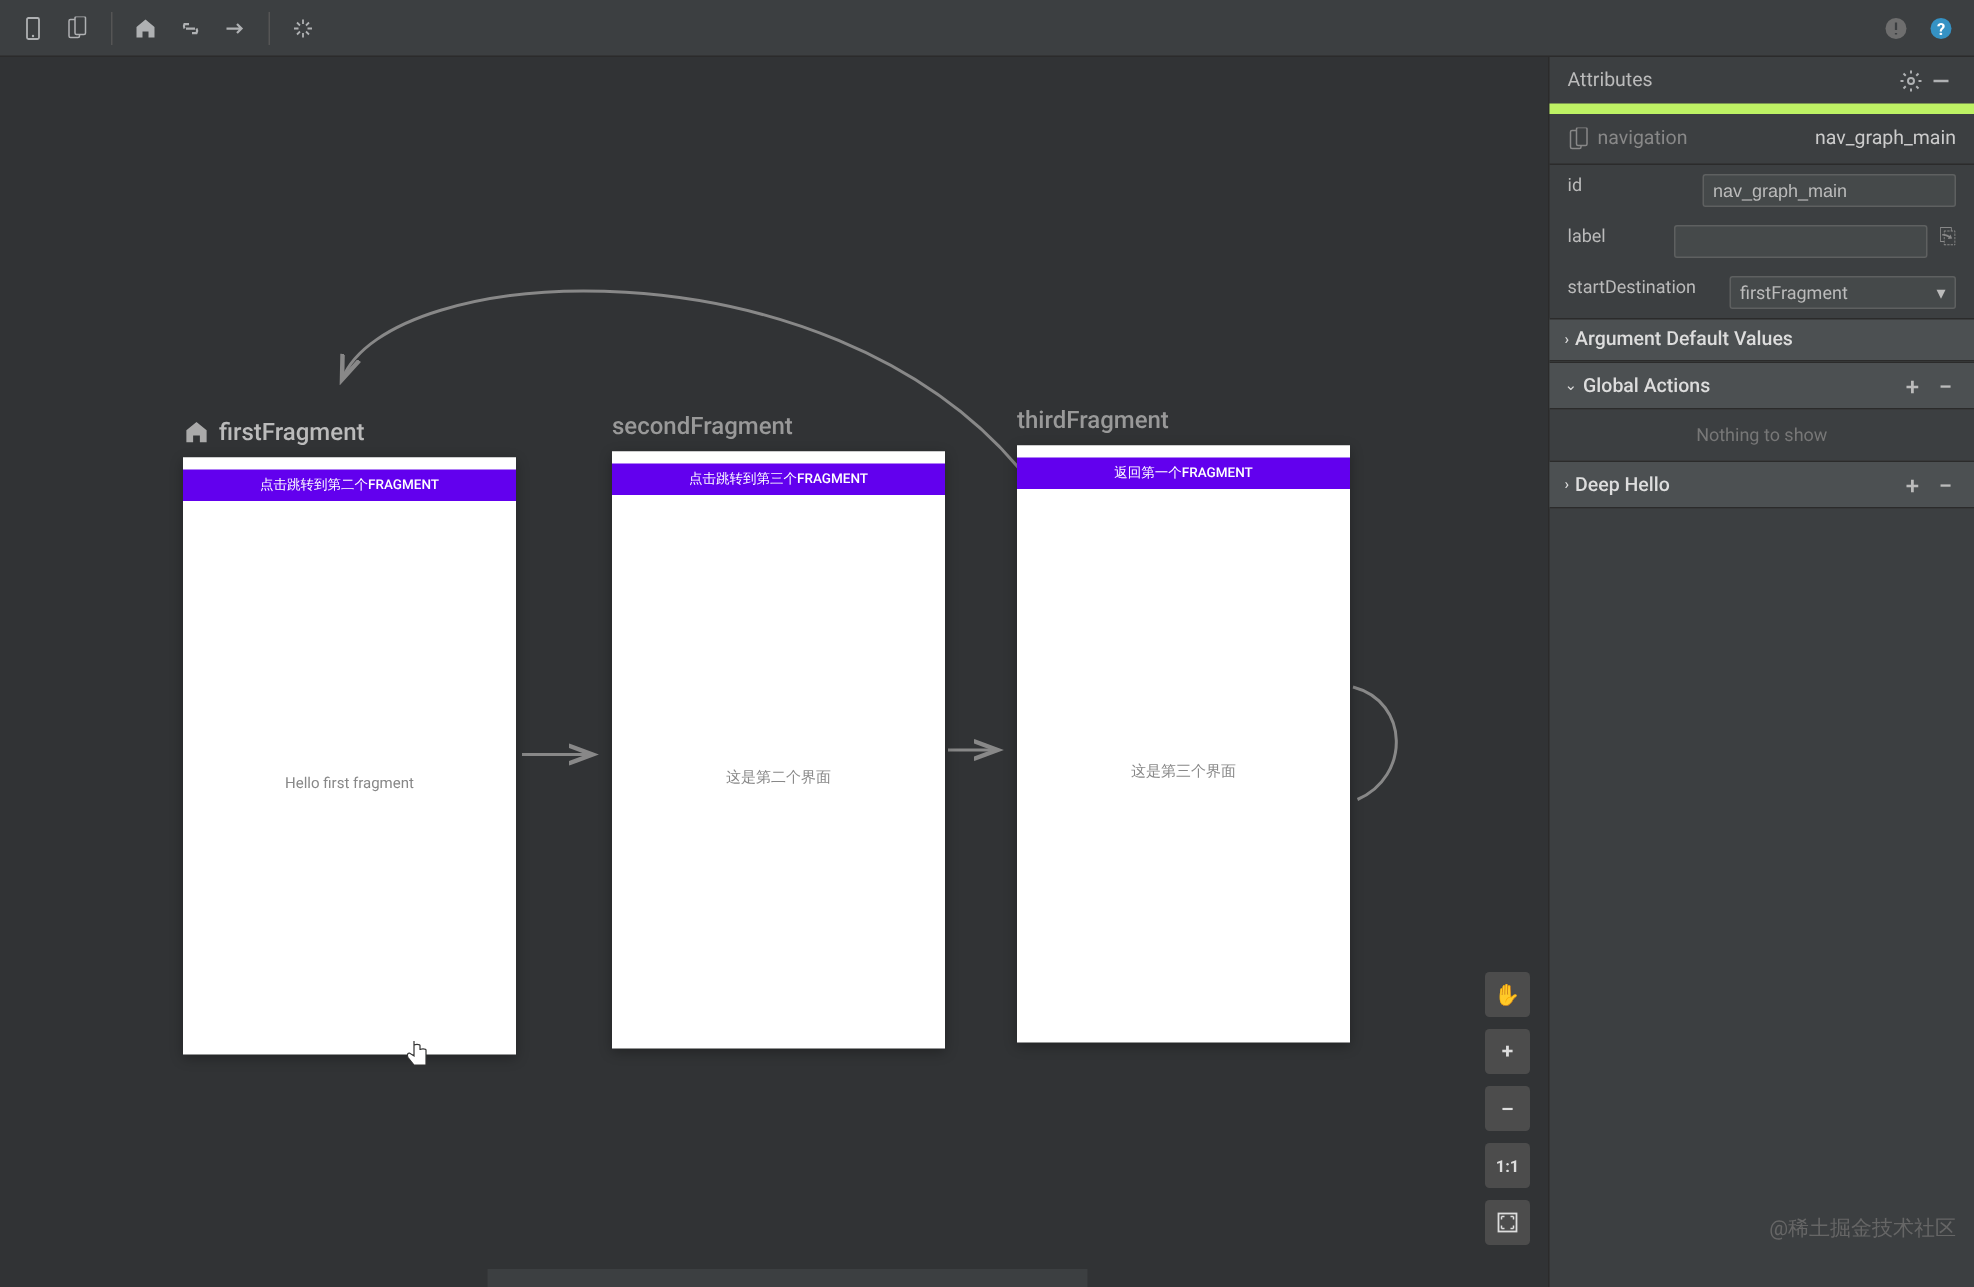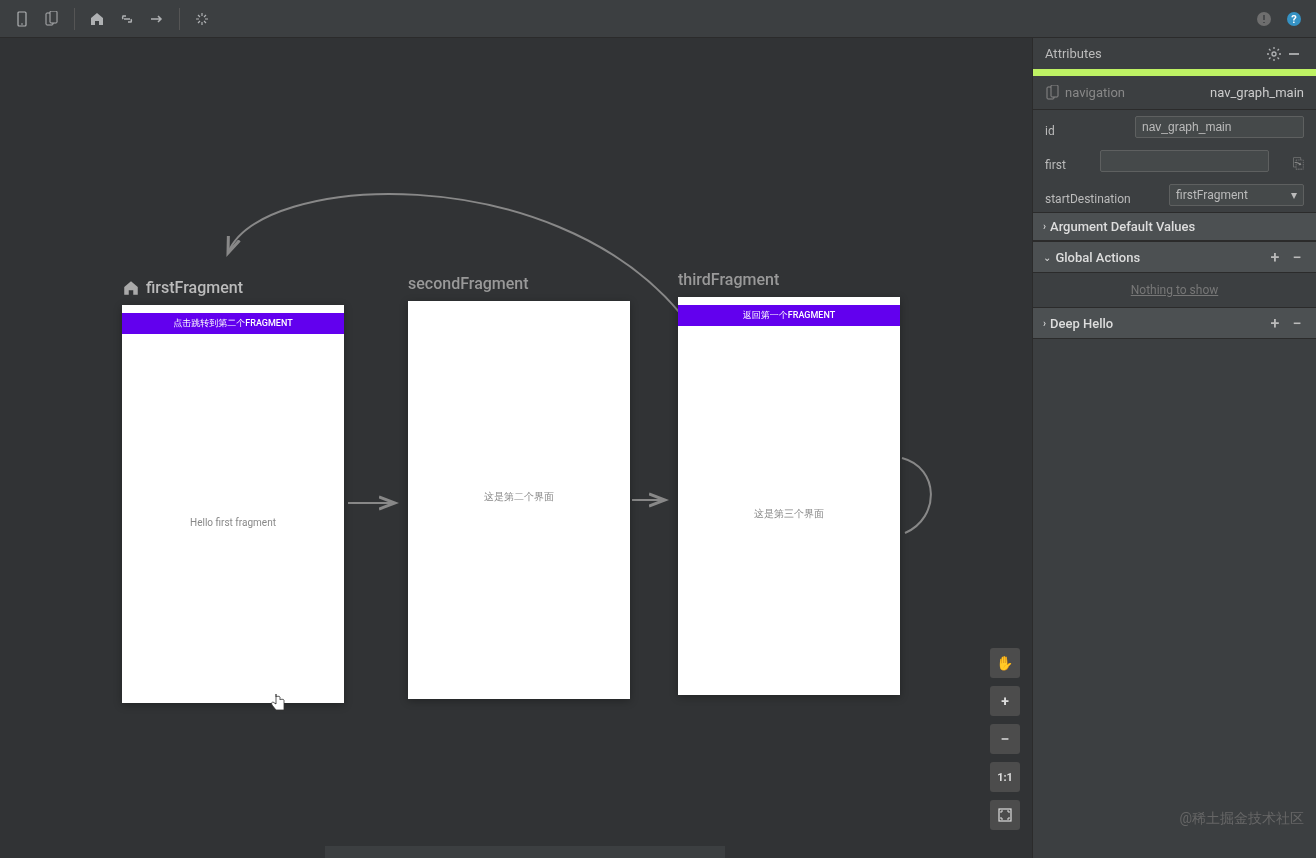--- a/index.html
+++ b/index.html
@@ -186,23 +186,23 @@
       padding: 0 12px;
       border-bottom: 1px solid #2b2b2b;
       gap: 4px;
       font-size: 13px;
     }
     .breadcrumb-label { color: #888; }
     .breadcrumb-value { color: #ccc; margin-left: auto; }
     
     .form-row {
       display: flex;
-      align-items: flex-end;
+      align-items: flex-start;
       padding: 6px 12px;
-      gap: 24px;
+      gap: 8px;
       font-size: 12px;
     }
     .form-label {
       width: 100px;
       color: #bbb;
     }
     .form-input {
       flex: 1;
       background: #45494a;
       border: 1px solid #5e6060;
@@ -255,21 +255,20 @@
       cursor: pointer;
       color: #bbb;
       font-size: 16px;
     }
     
     .section-empty {
       padding: 10px;
       text-align: center;
       color: #777;
       font-size: 12px;
-      text-decoration: underline;
     }
     
     
     .cursor-icon {
       position: absolute;
       pointer-events: none;
     }
   </style>
 </head>
 <body>
@@ -357,20 +356,21 @@
         <div class="fragment-body">Hello first fragment</div>
       </div>
     </div>
 
     <div class="fragment-node" style="left:408px; top:236px;">
       <div class="fragment-title">
         <span>secondFragment</span>
       </div>
       <div class="fragment-preview">
         <div class="fragment-statusbar"></div>
+        <div class="fragment-header">点击跳转到第三个FRAGMENT</div>
         <div class="fragment-body">这是第二个界面</div>
       </div>
     </div>
 
     <div class="fragment-node" style="left:678px; top:232px;">
       <div class="fragment-title">
         <span>thirdFragment</span>
       </div>
       <div class="fragment-preview">
         <div class="fragment-statusbar"></div>
@@ -434,21 +434,21 @@
       <span class="breadcrumb-label">navigation</span>
       <span class="breadcrumb-value">nav_graph_main</span>
     </div>
 
     <div class="form-row">
       <div class="form-label">id</div>
       <input class="form-input" value="nav_graph_main" style="">
     </div>
 
     <div class="form-row">
-      <div class="form-label">first</div>
+      <div class="form-label">label</div>
       <input class="form-input" value="" style="">
       <div class="form-extra">⎘</div>
     </div>
 
     <div class="form-row">
       <div class="form-label">startDestination</div>
       <div class="form-select">
         <span>firstFragment</span>
         <span>▾</span>
       </div>

